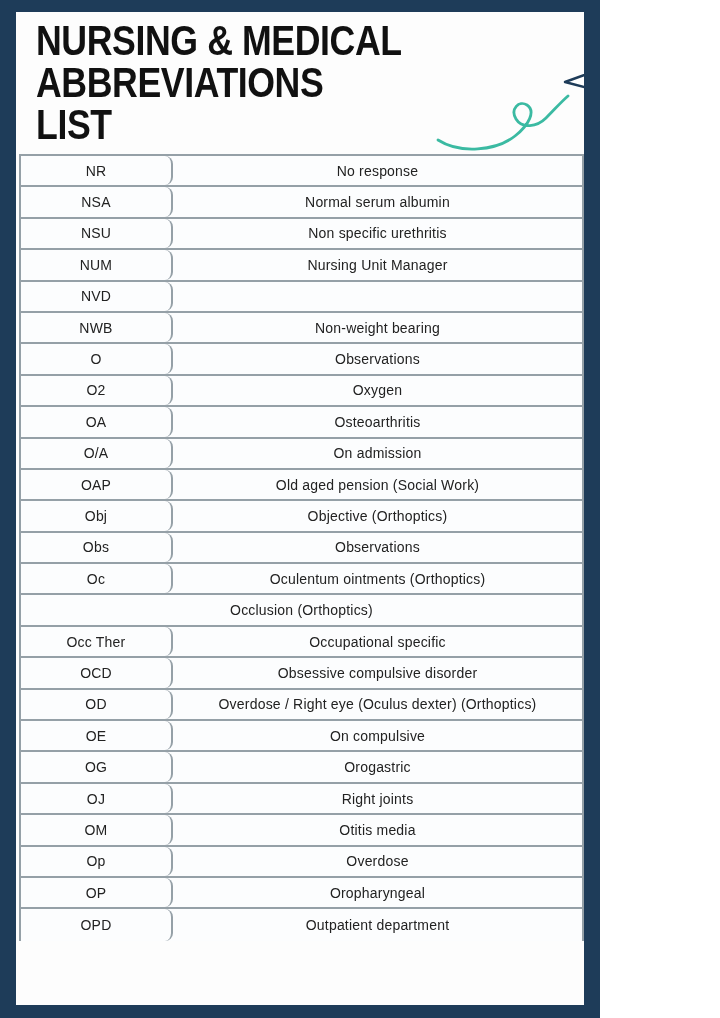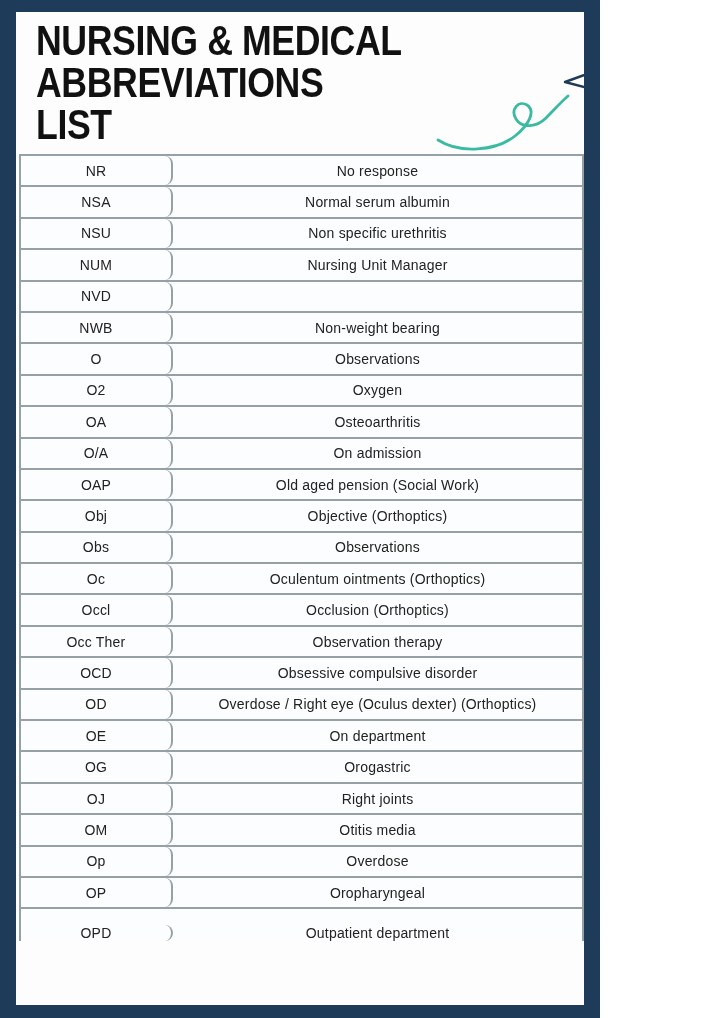--- a/index.html
+++ b/index.html
@@ -48,21 +48,21 @@
     border-top:2px solid var(--grid);
     border-left:2px solid var(--grid);
     border-right:2px solid var(--grid);
   }
   .t-row{
     display:flex;
     height:31.4px;
     border-bottom:2px solid var(--grid);
     background:#fcfdfe;
   }
-  .t-row:last-child{border-bottom:none;align-items:flex-end;}
+  .t-row:last-child{border-bottom:none;}
   .cell{
     display:flex;
     align-items:center;
     justify-content:center;
     font-size:14px;
     color:var(--celltext);
     letter-spacing:0.2px;
     overflow:hidden;
     white-space:nowrap;
   }
@@ -165,42 +165,41 @@
           <div class="cell abbr">Obs</div>
           <div class="cell meaning">Observations</div>
         </div>
 
         <div class="t-row">
           <div class="cell abbr">Oc</div>
           <div class="cell meaning">Oculentum ointments (Orthoptics)</div>
         </div>
 
         <div class="t-row">
-          <div class="cell abbr">Occl</div>
           <div class="cell meaning">Occlusion (Orthoptics)</div>
         </div>
 
         <div class="t-row">
           <div class="cell abbr">Occ Ther</div>
-          <div class="cell meaning">Observation therapy</div>
+          <div class="cell meaning">Occupational specific</div>
         </div>
 
         <div class="t-row">
           <div class="cell abbr">OCD</div>
           <div class="cell meaning">Obsessive compulsive disorder</div>
         </div>
 
         <div class="t-row">
           <div class="cell abbr">OD</div>
           <div class="cell meaning">Overdose / Right eye (Oculus dexter) (Orthoptics)</div>
         </div>
 
         <div class="t-row">
           <div class="cell abbr">OE</div>
-          <div class="cell meaning">On department</div>
+          <div class="cell meaning">On compulsive</div>
         </div>
 
         <div class="t-row">
           <div class="cell abbr">OG</div>
           <div class="cell meaning">Orogastric</div>
         </div>
 
         <div class="t-row">
           <div class="cell abbr">OJ</div>
           <div class="cell meaning">Right joints</div>

